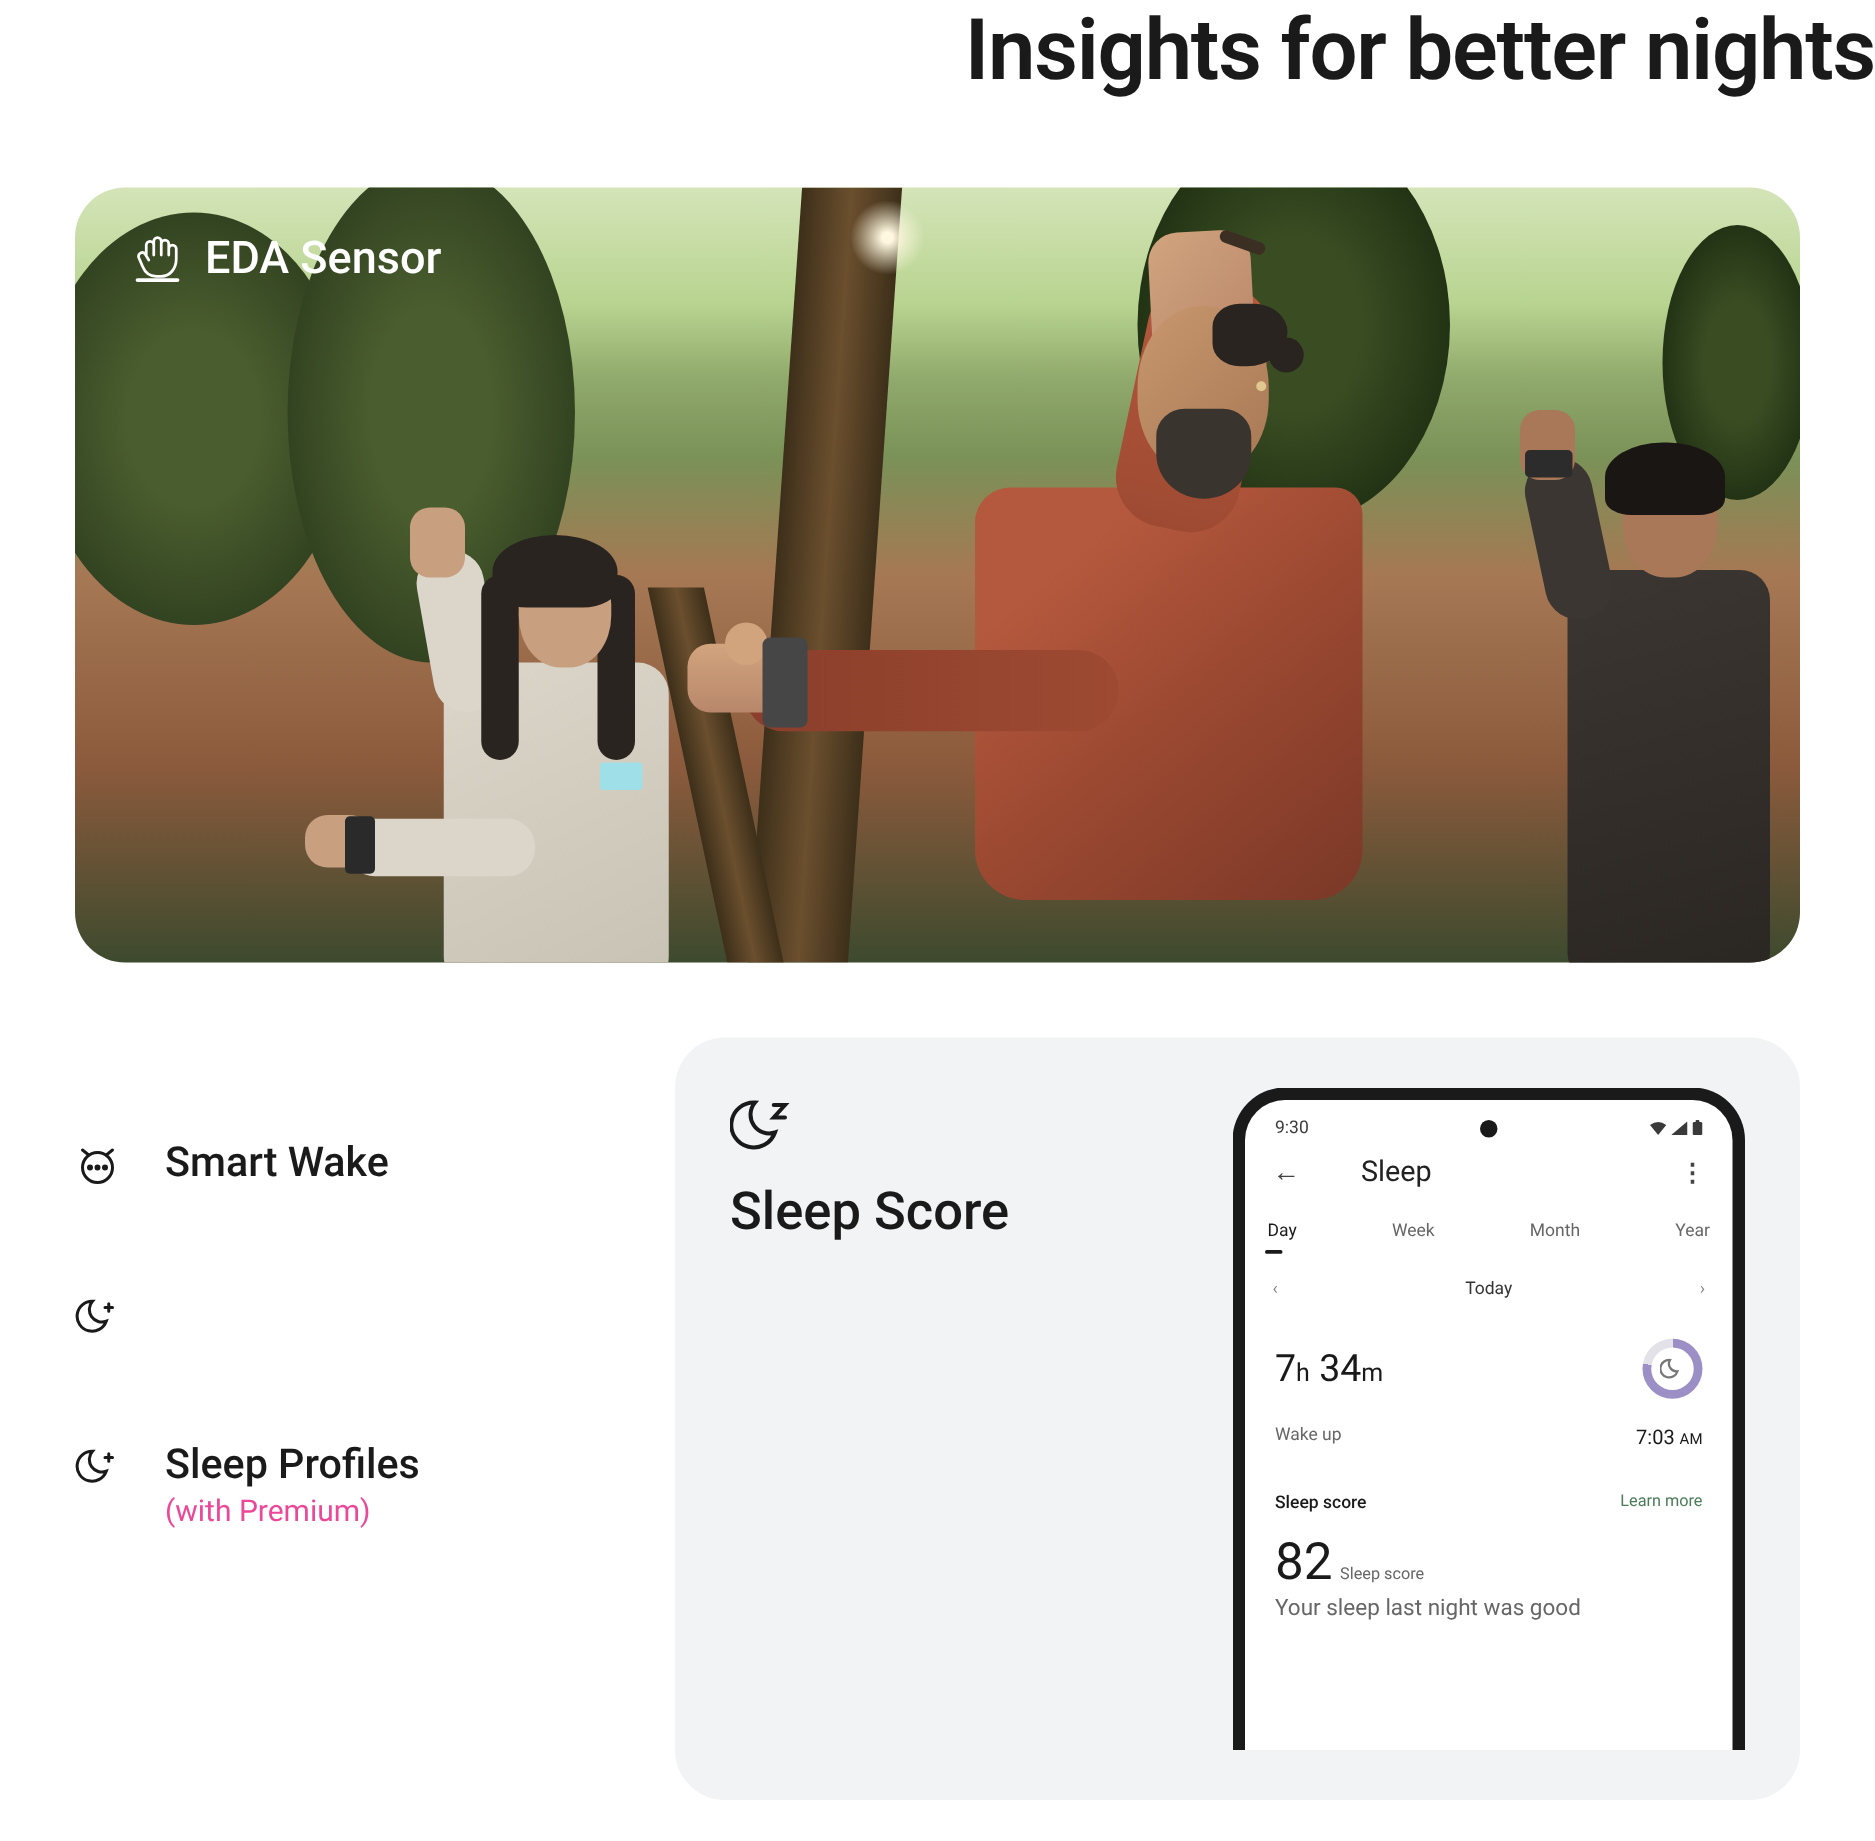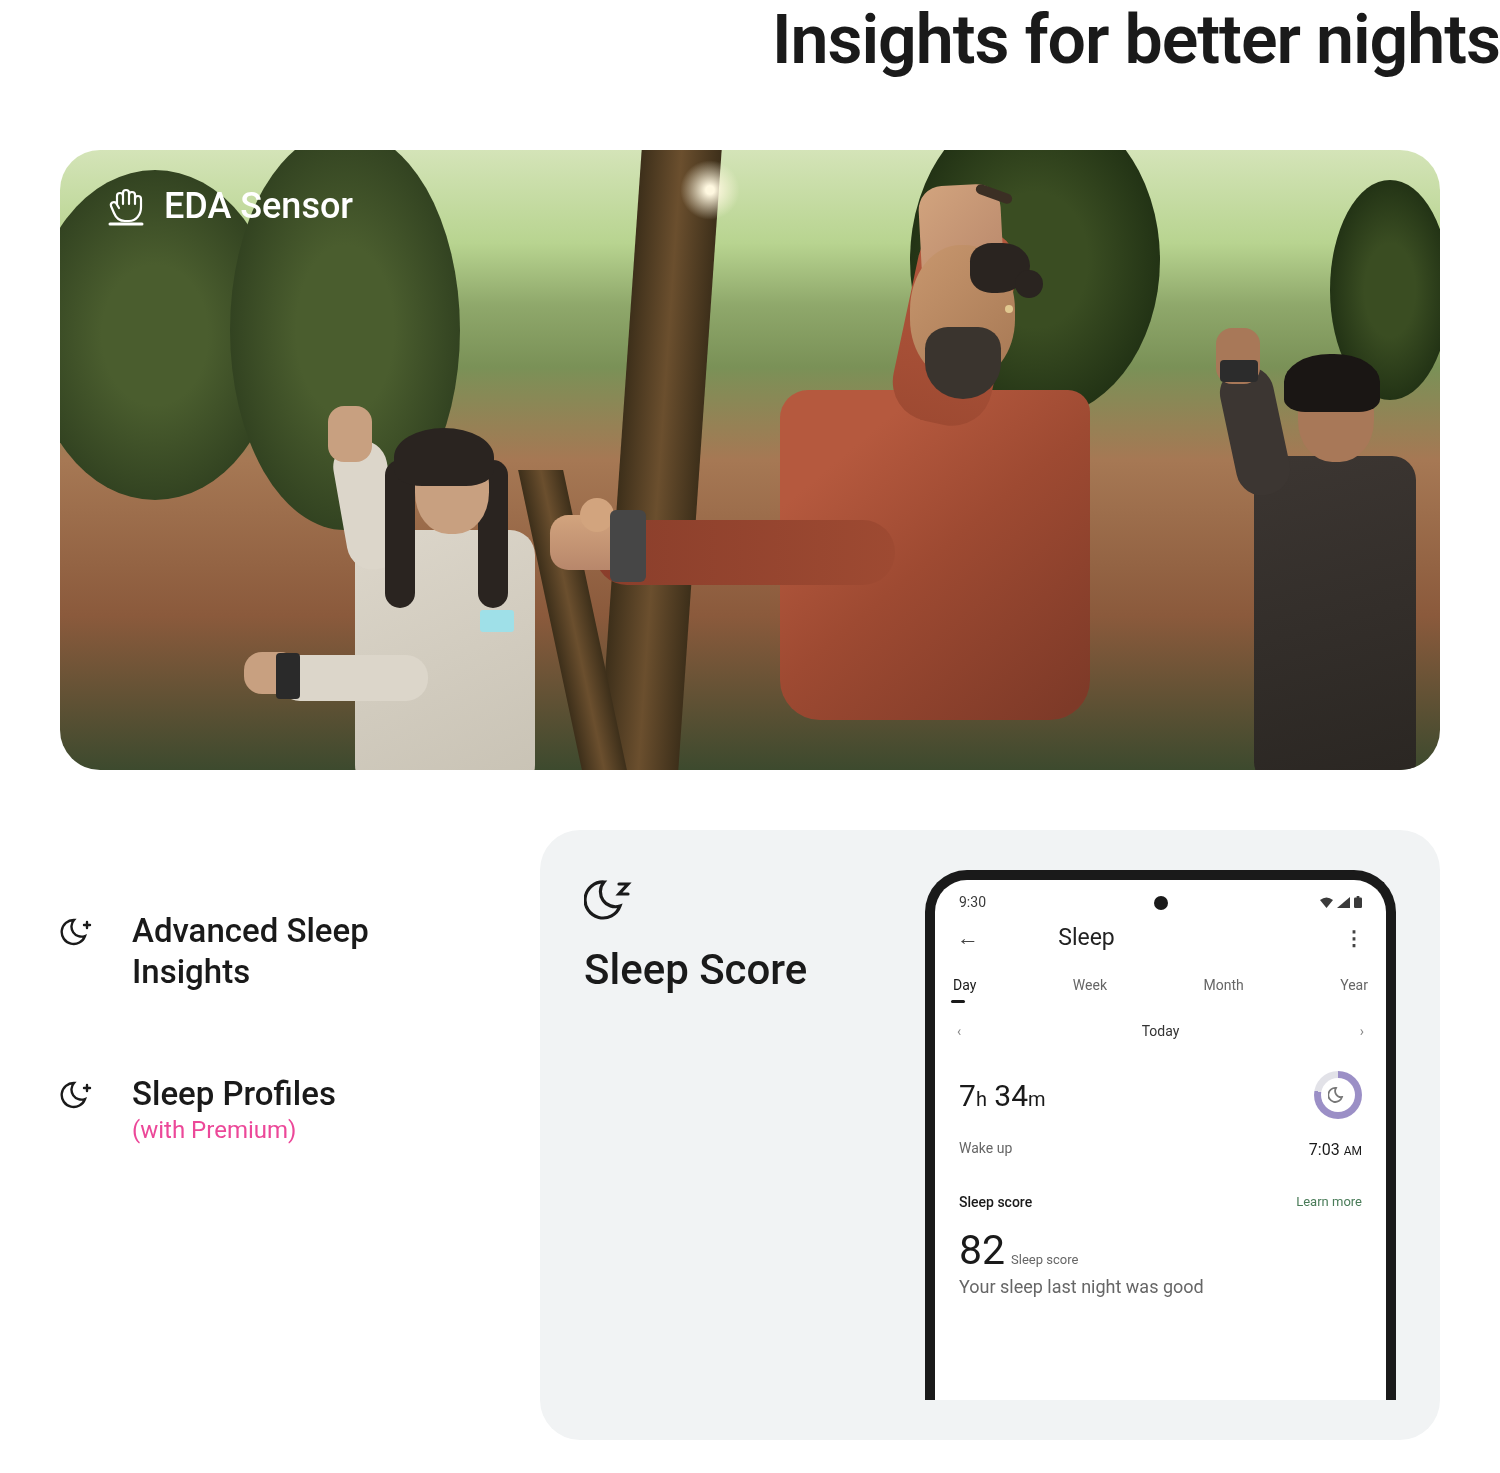--- a/index.html
+++ b/index.html
@@ -57,21 +57,21 @@
 .lower{display:flex;margin:60px 60px 0;gap:60px}
 .features{flex:0 0 420px;display:flex;flex-direction:column;gap:80px;padding-top:80px}
 .feat{display:flex;align-items:flex-start;gap:36px}
 .feat-icon{width:36px;height:36px;flex:0 0 36px;margin-top:4px}
 .feat-text{font-size:33px;font-weight:500;line-height:1.25;color:#1a1a1a}
 .feat-sub{font-size:24px;font-weight:400;color:#ec4899;margin-top:2px}
 .score-panel{flex:1;background:#f1f3f4;border-radius:40px;padding:40px 44px;display:flex;gap:34px;position:relative}
 .score-left{display:flex;flex-direction:column;gap:20px;padding-top:4px}
 .score-icon{width:52px;height:52px}
 .score-title{font-size:42px;font-weight:500;line-height:1.15;color:#1a1a1a}
-.phone{width:471px;height:530px;background:#fff;border:10px solid #1a1a1a;border-bottom:none;border-radius:42px 42px 0 0;margin-left:auto;position:relative;overflow:hidden}
+.phone{width:410px;height:530px;background:#fff;border:10px solid #1a1a1a;border-bottom:none;border-radius:42px 42px 0 0;margin-left:auto;position:relative;overflow:hidden}
 .phone-notch{position:absolute;left:50%;top:16px;width:14px;height:14px;background:#1a1a1a;border-radius:50%;transform:translateX(-50%)}
 .statusbar{display:flex;justify-content:space-between;align-items:center;padding:14px 24px 6px;font-size:14px;color:#3a3a3a}
 .status-icons{display:flex;gap:4px;align-items:center;font-size:13px}
 .app-header{display:flex;justify-content:space-between;align-items:center;padding:8px 22px 14px}
 .back-arrow{font-size:22px;color:#444}
 .app-title{font-size:23px;font-weight:400;color:#222;margin-left:-150px}
 .more-dots{font-size:20px;font-weight:600;color:#444}
 .tabs{display:flex;justify-content:space-between;padding:6px 14px 0;font-size:14px;color:#666}
 .tab{padding:6px 4px;position:relative}
 .tab.active{color:#1a1a1a}
@@ -154,27 +154,36 @@
       <path d="M13 20 v-8 a3 3 0 0 1 6 0 v8 M19 20 v-11 a3 3 0 0 1 6 0 v11 M25 20 v-9 a3 3 0 0 1 6 0 v9 M31 20 v-5 a3 3 0 0 1 6 0 v8 c0 8-5 14-12 14 h-4 c-5 0-9-3-11-8 l-3-7 a3 3 0 0 1 5-3 l3 5"></path>
       <path d="M6 40 h32" stroke-width="3"></path>
     </svg>
     <span class="lbl-text">EDA Sensor</span>
   </div>
 </div>
 
 <div class="lower">
   <div class="features">
     <div class="feat">
+      <svg class="feat-icon" viewBox="0 0 36 36" fill="none" stroke="#1a1a1a" stroke-width="2.4">
+        <circle cx="18" cy="20" r="12"></circle>
+          <path d="M6 6 l5 4 M30 6 l-5 4" stroke-linecap="round"></path>
+        <circle cx="12" cy="20" r="1.2" fill="#1a1a1a"></circle>
+          <circle cx="18" cy="20" r="1.2" fill="#1a1a1a"></circle>
+          <circle cx="24" cy="20" r="1.2" fill="#1a1a1a"></circle>
+      </svg>
+      <div>
+        <div class="feat-text">Smart Wake</div>
+      </div>
+    </div>
+    <div class="feat">
       <svg class="feat-icon" viewBox="0 0 36 36" fill="none" stroke="#1a1a1a" stroke-width="2.4" stroke-linecap="round">
         <path d="M25 22 a12 12 0 1 1 -11-16 a10 10 0 0 0 11 16z"></path>
           <path d="M27 8 v6 M24 11 h6"></path>
       </svg>
-      <div>
-        <div class="feat-text">Advanced Sleep Insights</div>
-      </div>
     </div>
     <div class="feat">
       <svg class="feat-icon" viewBox="0 0 36 36" fill="none" stroke="#1a1a1a" stroke-width="2.4" stroke-linecap="round">
         <path d="M25 22 a12 12 0 1 1 -11-16 a10 10 0 0 0 11 16z"></path>
           <path d="M27 8 v6 M24 11 h6"></path>
       </svg>
       <div>
         <div class="feat-text">Sleep Profiles</div>
         <div class="feat-sub">(with Premium)</div>
       </div>

